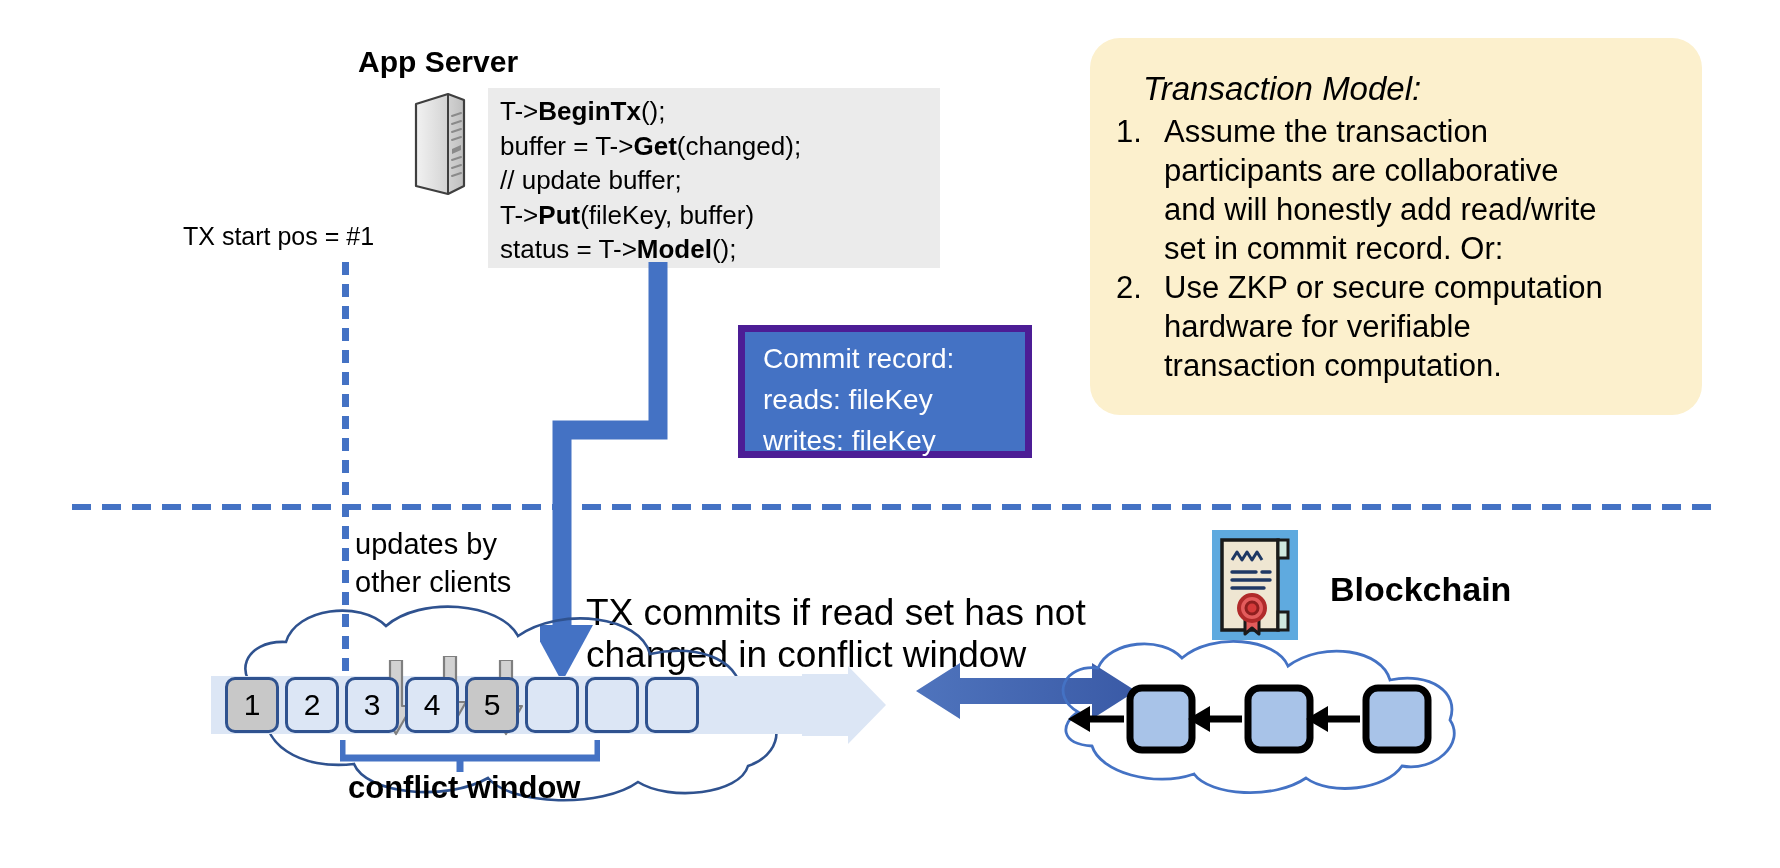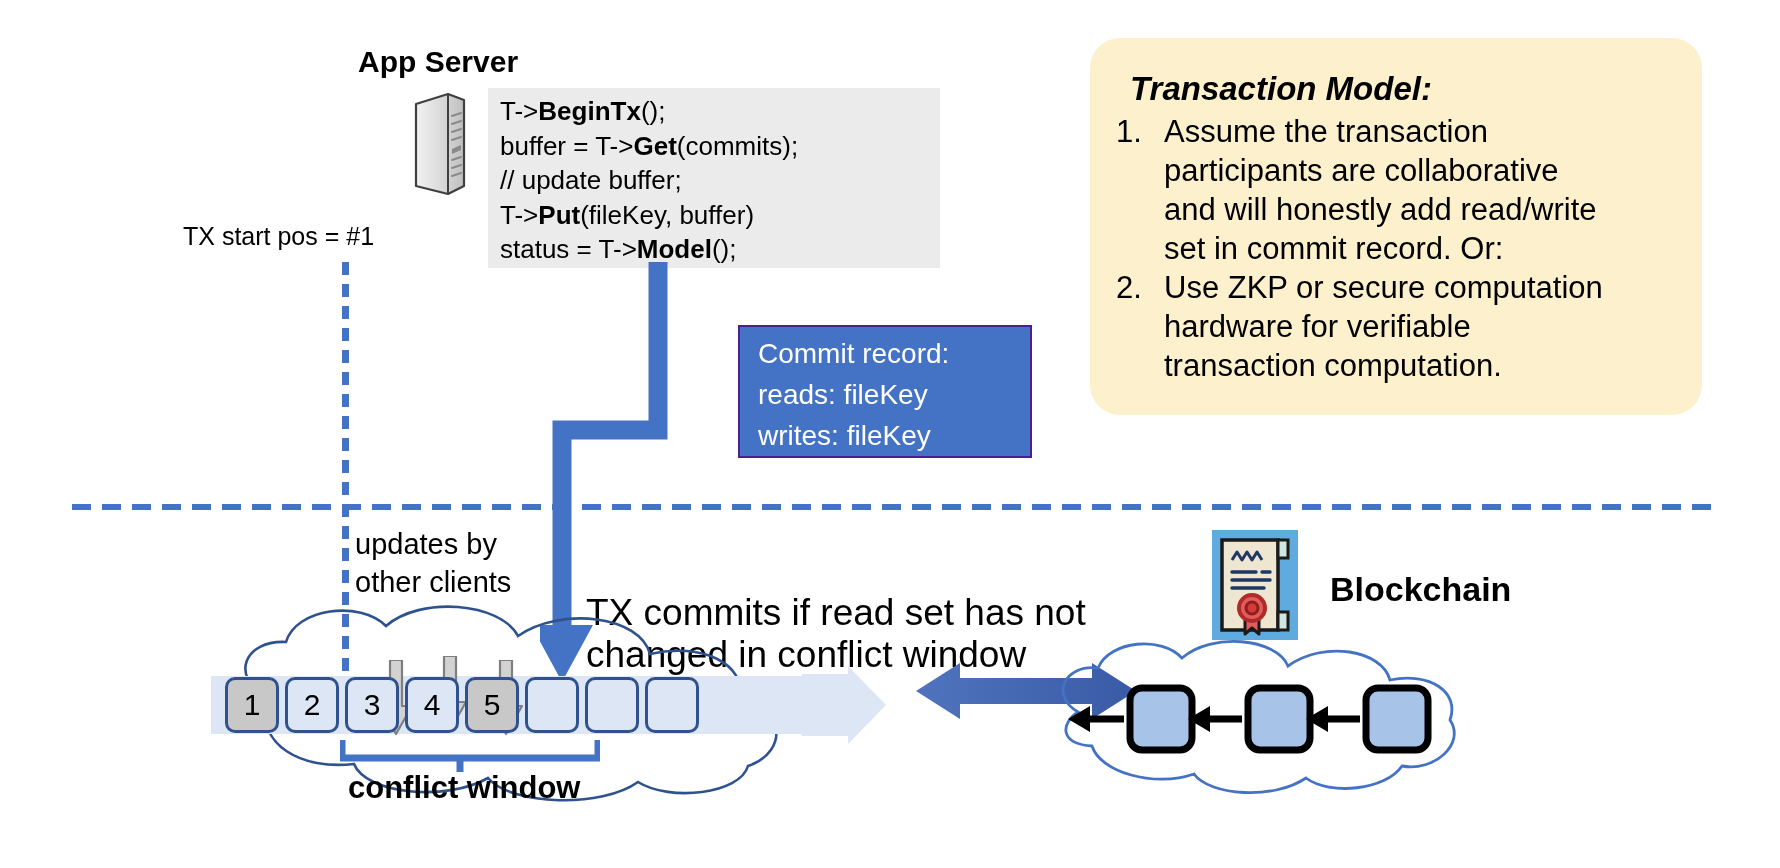--- a/index.html
+++ b/index.html
@@ -67,21 +67,21 @@
       to right,
       #4472c4 0px, #4472c4 19px,
       rgba(0,0,0,0) 19px, rgba(0,0,0,0) 30px);
   }
 
   
   #commit-record-box {
     left: 738px; top: 325px;
     width: 294px; height: 133px;
     background: #4472c4;
-    border: 2px solid #4c1d95;
+    border: 7px solid #4c1d95;
     color: #ffffff;
     padding: 6px 0 0 18px;
   }
   #commit-record-box .cr-line {
     font-size: 28px;
     line-height: 41px;
     white-space: nowrap;
   }
 
   
@@ -161,22 +161,22 @@
   #transaction-model {
     left: 1090px; top: 38px;
     width: 612px; height: 377px;
     background: #fcf0cd;
     border-radius: 30px;
     padding: 32px 26px 0 26px;
   }
   #tm-title {
     font-size: 33px;
     font-style: italic;
-    font-weight: bold;
-    margin: 0 0 4px 14px;
+    font-weight: normal;
+    margin: 0 0 4px 27px;
   }
   .tm-item {
     display: flex;
     font-size: 31px;
     line-height: 39px;
     margin-bottom: 0px;
   }
   .tm-num { width: 48px; flex: 0 0 48px; }
   .tm-text { flex: 1 1 auto; }
 </style>
@@ -209,21 +209,21 @@
       </g>
       <path d="M40 59 L49 55 L49 60 L40 64 Z" fill="#8a8a8a"></path>
     </svg>
   </div>
 
   <div class="abs" id="code-block">
     <div class="code-line">
       <span>T-&gt;</span><b>BeginTx</b><span>();</span>
     </div>
     <div class="code-line">
-      <span>buffer = T-&gt;</span><b>Get</b><span>(commits);</span>
+      <span>buffer = T-&gt;</span><b>Get</b><span>(changed);</span>
     </div>
     <div class="code-line">
       <span>// update buffer;</span><b></b><span></span>
     </div>
     <div class="code-line">
       <span>T-&gt;</span><b>Put</b><span>(fileKey, buffer)</span>
     </div>
     <div class="code-line">
       <span>status = T-&gt;</span><b>Model</b><span>();</span>
     </div>

